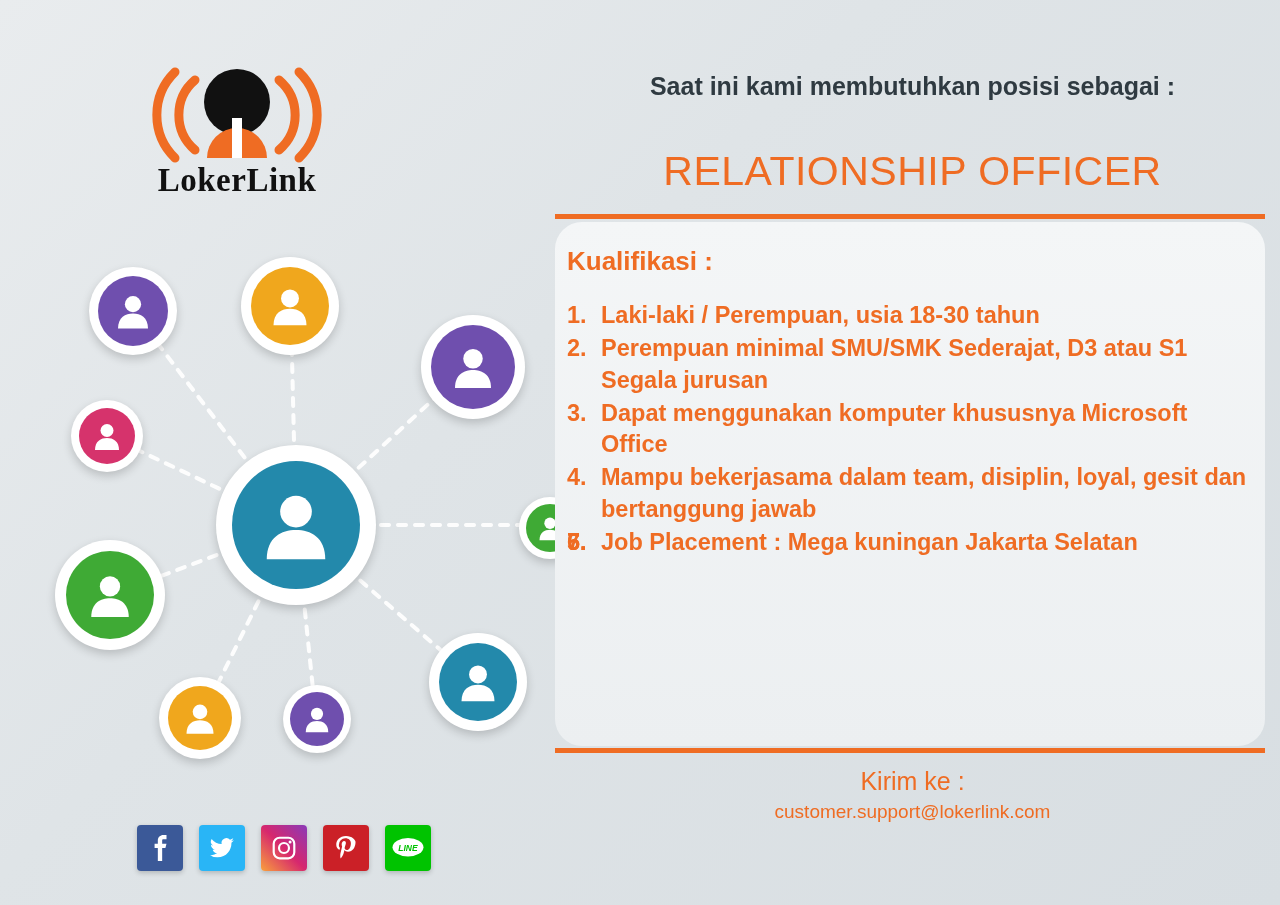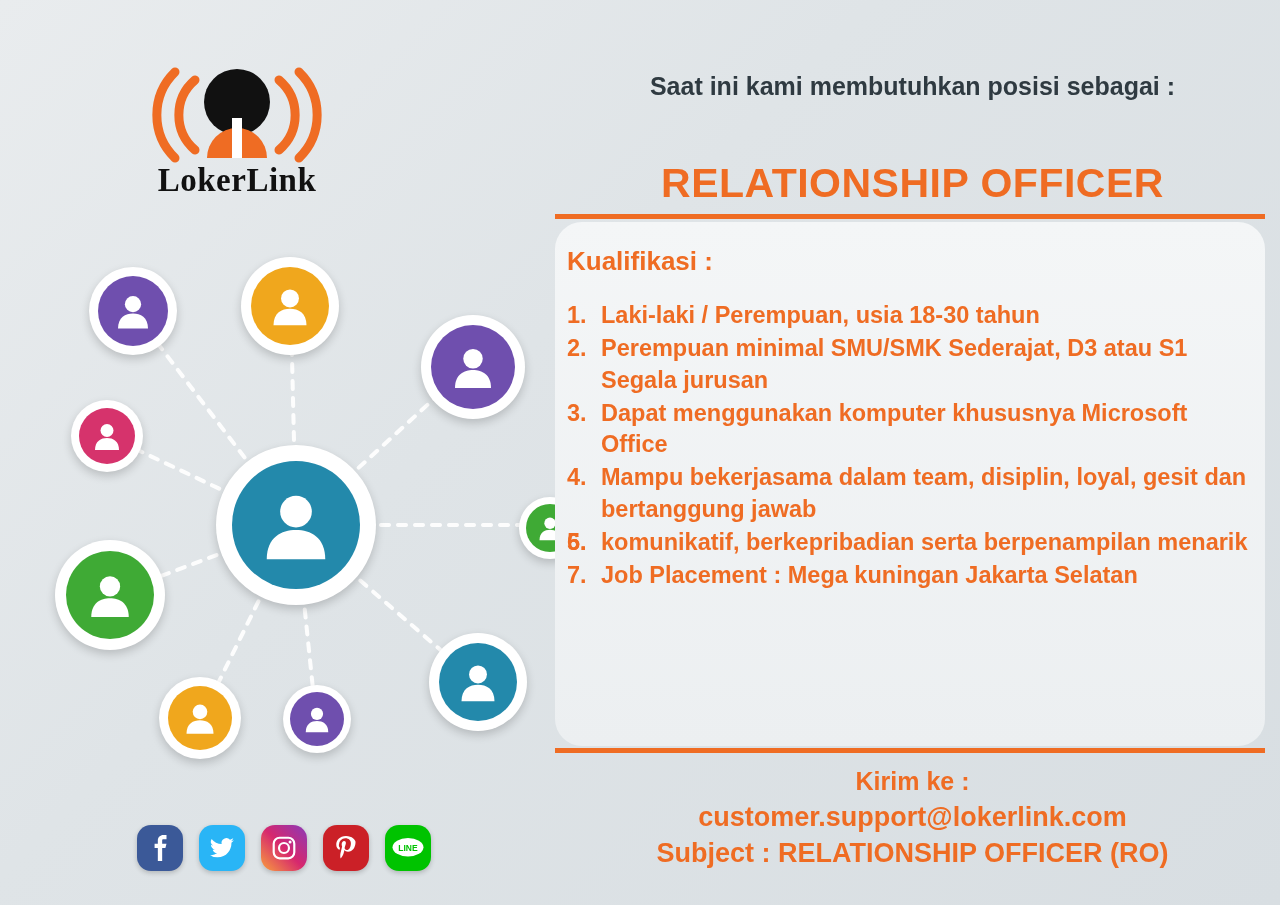--- a/index.html
+++ b/index.html
@@ -77,49 +77,50 @@
   
   .social {
     position: absolute;
     left: 96px; top: 825px;
     display: flex;
     gap: 16px;
     align-items: center;
   }
   .social-item {
     width: 46px; height: 46px;
-    border-radius: 14px;
+    border-radius: 4px;
     display: flex;
     align-items: center;
     justify-content: center;
     box-shadow: 0 2px 5px rgba(0,0,0,0.2);
+    font-style: italic;
   }
 
   
   .right-panel {
     position: absolute;
     left: 545px; top: 0;
     width: 735px; height: 749px;
   }
   .intro {
     position: absolute;
     left: 0; top: 72px;
     width: 735px;
     text-align: center;
     font-size: 25px;
     font-weight: bold;
     color: #2f3a41;
   }
   .job-title {
     position: absolute;
-    left: 0; top: 160px;
+    left: 0; top: 148px;
     width: 735px;
     text-align: center;
     font-size: 41px;
-    font-weight: bold;
+    font-weight: normal;
     color: #ef6c23;
     letter-spacing: 0.5px;
   }
   .rule {
     position: absolute;
     height: 5px;
     background: #ef6c23;
     left: 10px;
     width: 710px;
   }
@@ -161,24 +162,24 @@
     position: absolute;
     left: 0; top: 0;
   }
 
   .footer {
     position: absolute;
     left: 0; top: 765px;
     width: 735px;
     text-align: center;
     color: #ef6c23;
-    font-weight: bold;
+    font-weight: normal;
   }
   .footer .kirim { font-size: 25px; line-height: 1.35; }
-  .footer .email { font-size: 27px; line-height: 1.35; }
+  .footer .email { font-size: 19px; line-height: 1.35; }
   .footer .subject { font-size: 27px; line-height: 1.35; }
 </style>
 </head>
 <body>
 
 <div class="poster">
 
   <div class="left-panel">
 
     <div class="logo">
@@ -360,30 +361,28 @@
         </li>
         <li>
           <span class="num">4.</span>
           <span>Mampu bekerjasama dalam team, disiplin, loyal, gesit dan bertanggung jawab</span>
         </li>
         <li>
           <span class="num">5.</span>
         </li>
         <li>
           <span class="num">6.</span>
-          <span>komunikatif, berkepribadian serta berpenampilan menarik</span>
         </li>
         <li>
           <span class="num">7.</span>
           <span>Job Placement : Mega kuningan Jakarta Selatan</span>
         </li>
       </ul>
     </div>
 
     <div class="rule rule-bottom"></div>
 
     <div class="footer">
       <div class="kirim">Kirim ke :</div>
       <div class="email">customer.support@lokerlink.com</div>
-      <div class="subject">Subject : RELATIONSHIP OFFICER (RO)</div>
     </div>
   </div>
 </div>
 
 </body></html>

